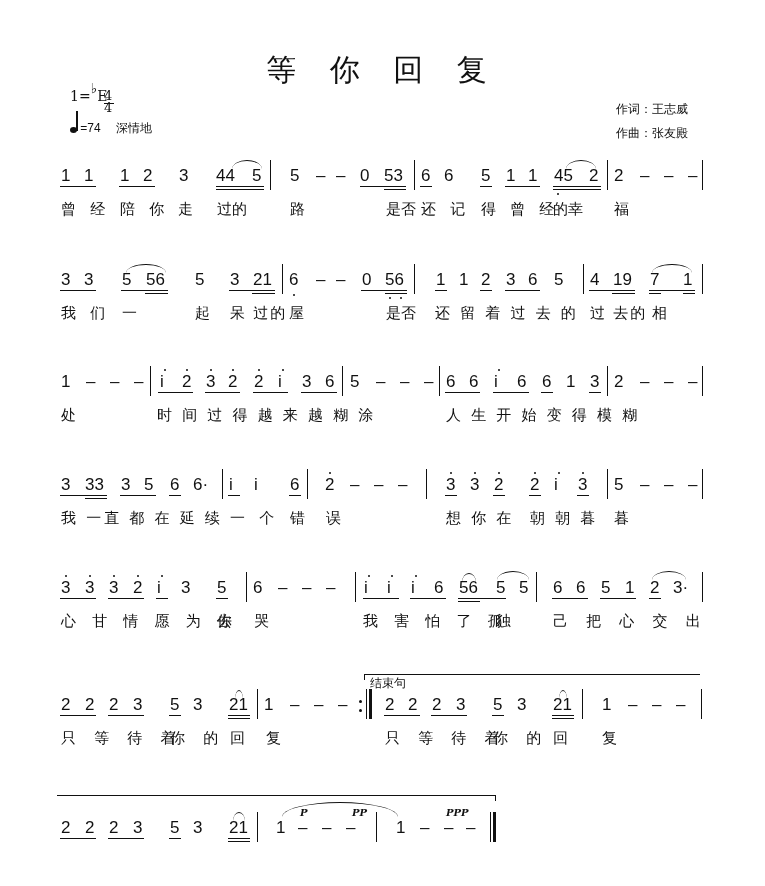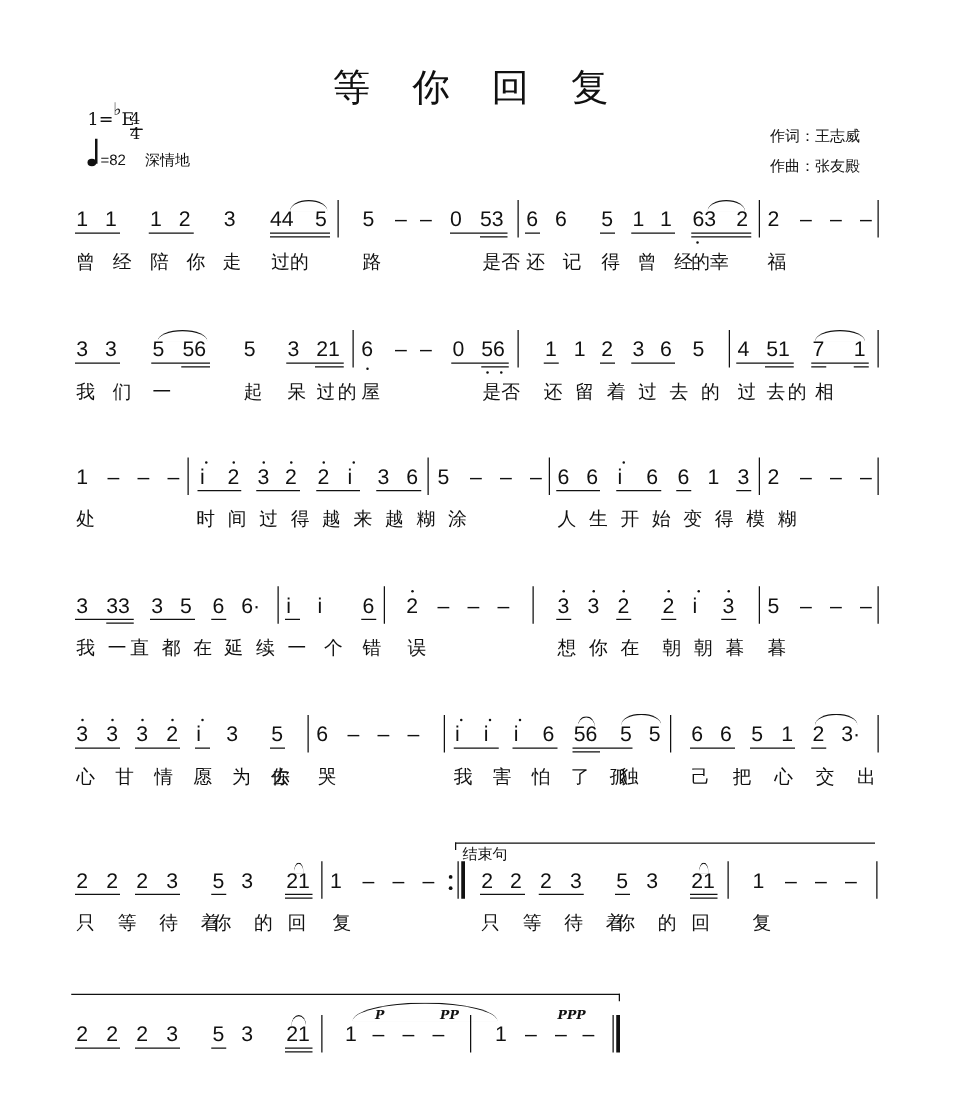--- a/index.html
+++ b/index.html
@@ -33,21 +33,21 @@
 <div class="key">
   <span>1=</span><span class="flat">♭</span><span>E</span>
 </div>
 <div class="timesig">
   <div>4</div>
   <div class="bar"></div>
   <div>4</div>
 </div>
 <div class="tempo">
   <span class="note"><span class="stem"></span></span>
-  <span>=82</span>
+  <span>=74</span>
   <span style="margin-left:12px">深情地</span>
 </div>
 <div class="credits">
   <div>作词：王志威</div>
   <div>作曲：张友殿</div>
 </div>
 
 <div class="sys" style="top:166px;">
   <span class="n" style="left:61px">1</span>
   <span class="n" style="left:84px">1</span>
@@ -71,21 +71,21 @@
   <div class="ul" style="left:384px;width:22px;top:23px"></div>
   <div class="bar" style="left:414px;top:-6px;height:30px"></div>
   <span class="n" style="left:421px">6</span>
   <div class="ul" style="left:420px;width:12px;top:20px"></div>
   <span class="n" style="left:444px">6</span>
   <span class="n" style="left:481px">5</span>
   <div class="ul" style="left:480px;width:12px;top:20px"></div>
   <span class="n" style="left:506px">1</span>
   <span class="n" style="left:528px">1</span>
   <div class="ul" style="left:505px;width:35px;top:20px"></div>
-  <span class="n" style="left:554px">63</span>
+  <span class="n" style="left:554px">45</span>
   <span class="n" style="left:589px">2</span>
   <div class="ul" style="left:553px;width:48px;top:20px"></div>
   <div class="ul" style="left:553px;width:48px;top:23px"></div>
   <div class="dot" style="left:557px;top:27px"></div>
   <div class="tie" style="left:566px;width:30px;top:-6px"></div>
   <div class="bar" style="left:607px;top:-6px;height:30px"></div>
   <span class="n" style="left:614px">2</span>
   <span class="n" style="left:640px">–</span>
   <span class="n" style="left:664px">–</span>
   <span class="n" style="left:688px">–</span>
@@ -133,21 +133,21 @@
   <div class="ul" style="left:435px;width:12px;top:20px"></div>
   <span class="n" style="left:459px">1</span>
   <span class="n" style="left:481px">2</span>
   <div class="ul" style="left:480px;width:12px;top:20px"></div>
   <span class="n" style="left:506px">3</span>
   <span class="n" style="left:528px">6</span>
   <div class="ul" style="left:505px;width:35px;top:20px"></div>
   <span class="n" style="left:554px">5</span>
   <div class="bar" style="left:583px;top:-6px;height:30px"></div>
   <span class="n" style="left:590px">4</span>
-  <span class="n" style="left:613px">51</span>
+  <span class="n" style="left:613px">19</span>
   <div class="ul" style="left:589px;width:46px;top:20px"></div>
   <div class="ul" style="left:612px;width:23px;top:23px"></div>
   <span class="n" style="left:650px">7</span>
   <span class="n" style="left:683px">1</span>
   <div class="ul" style="left:649px;width:46px;top:20px"></div>
   <div class="ul" style="left:649px;width:12px;top:23px"></div>
   <div class="ul" style="left:683px;width:12px;top:23px"></div>
   <div class="tie" style="left:652px;width:40px;top:-6px"></div>
   <div class="bar" style="left:702px;top:-6px;height:30px"></div>
 

